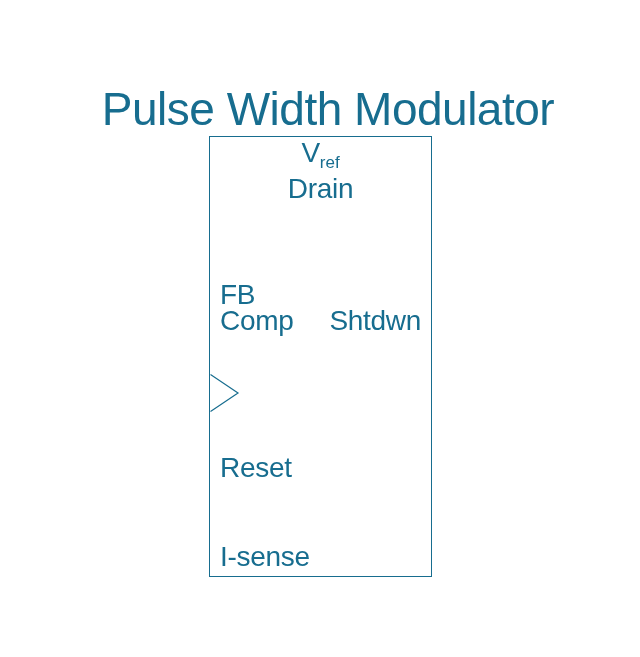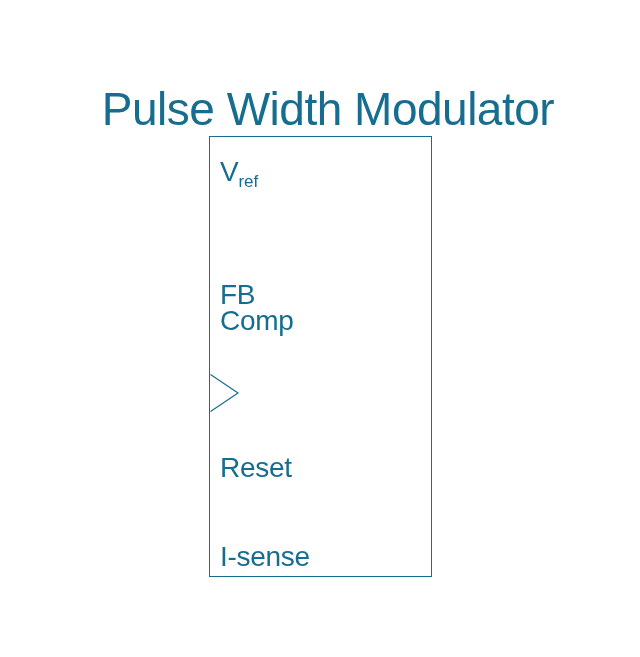--- a/index.html
+++ b/index.html
@@ -45,21 +45,21 @@
     right: 0;
     height: 40px;
     padding: 0 10px;
     display: flex;
     justify-content: space-between;
     align-items: center;
     font-size: 28px;
     color: var(--accent);
     letter-spacing: -0.3px;
   }
-  .row-1 { top: 17px; }
+  .row-1 { top: 0; flex-direction: column; }
   .row-2 { top: 90px; margin-top: 48px; }
   .row-3 { top: 164px; }
   .row-5 { top: 311px; }
   .row-6 { top: 400px; }
   .pin-label { white-space: nowrap; }
   .pin-sub {
     font-size: 17px;
     vertical-align: -6px;
     letter-spacing: 0;
   }
@@ -74,28 +74,30 @@
 <body>
 
 <div class="canvas">
 
   <div class="diagram-title">Pulse Width Modulator</div>
 
   <div class="pwm-box">
 
     <div class="pin-row row-1">
       <span class="pin-label"><span>V</span><span class="pin-sub">ref</span></span>
+      <span class="pin-label">Drain</span>
     </div>
 
     <div class="pin-row row-2">
       <span class="pin-label">FB</span>
     </div>
 
     <div class="pin-row row-3">
       <span class="pin-label">Comp</span>
+      <span class="pin-label">Shtdwn</span>
     </div>
 
     <svg class="clock-icon" width="30" height="38" viewBox="0 0 30 38">
       <polyline points="0.5,0.5 28,19 0.5,37.5" fill="none" stroke="#176D8F" stroke-width="1.2" stroke-linejoin="miter"></polyline>
     </svg>
 
     <div class="pin-row row-5">
       <span class="pin-label">Reset</span>
     </div>
 

